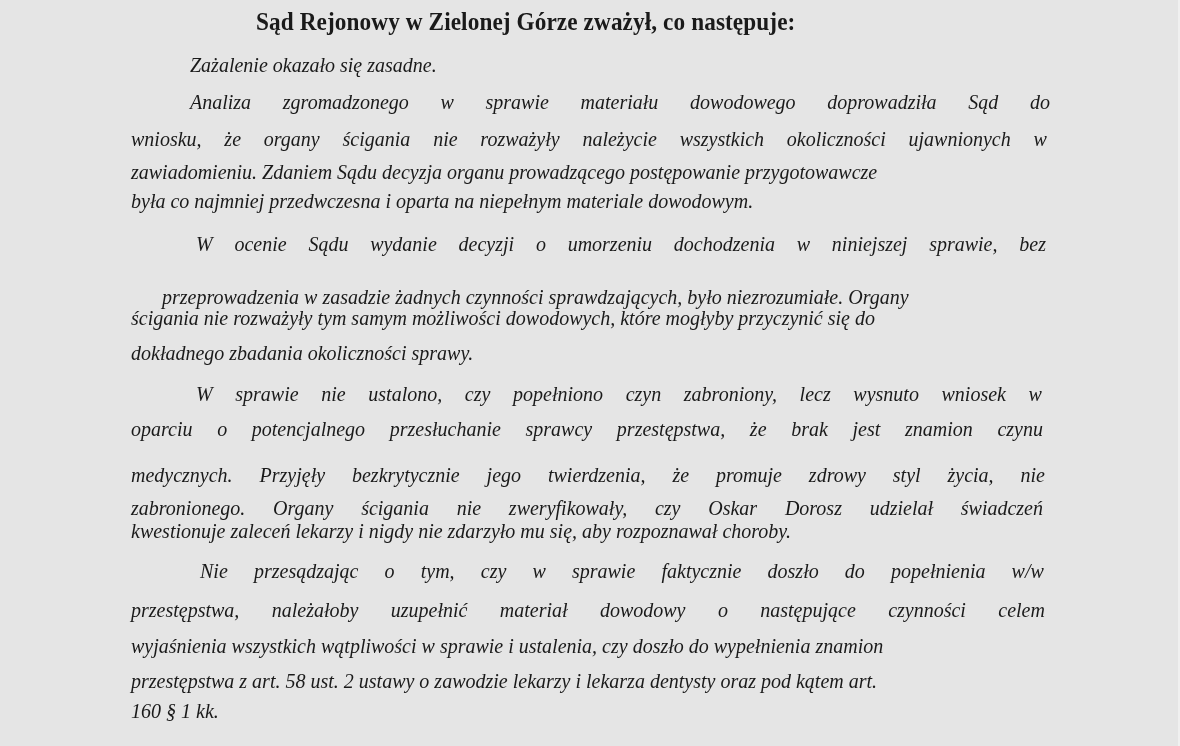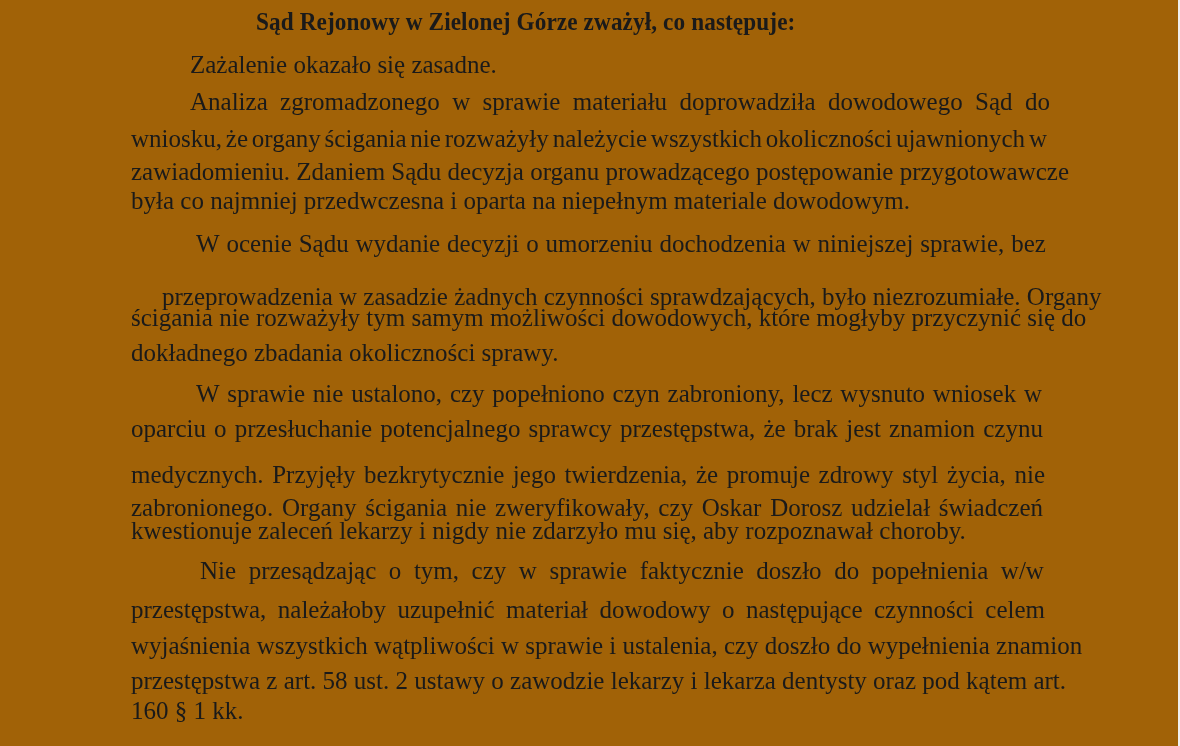--- a/index.html
+++ b/index.html
@@ -13,40 +13,41 @@
     overflow: hidden;
     position: relative;
     font-family: "Liberation Serif", "DejaVu Serif", serif;
     color: #1a1a1a;
   }
   .page {
     position: absolute;
     left: 0; top: 0;
     width: 1180px;
     height: 746px;
-    background: #a16207;
+    background: #e5e5e5;
     overflow: hidden;
   }
   .heading {
     position: absolute;
     left: 0;
     width: 1050px;
     top: 8px;
     text-align: center;
     font-weight: bold;
     font-size: 25px;
     letter-spacing: 0.1px;
     transform: scaleX(0.93);
     transform-origin: 535px 0;
   }
   .line {
     position: absolute;
-    font-size: 25px;
+    font-size: 20px;
     white-space: nowrap;
     line-height: 30px;
+    font-style: italic;
   }
   .justify {
     display: flex;
     justify-content: space-between;
     width: 920px;
   }
   .justify span { display: inline-block; }
   .right-edge {
     position: absolute;
     right: 0;
@@ -62,22 +63,22 @@
 <div class="page">
   <div class="heading">Sąd Rejonowy w Zielonej Górze zważył, co następuje:</div>
   <div id="lines">
       <div class="line" style="left: 190px; top: 50px;">Zażalenie okazało się zasadne.</div>
       <div class="line justify" style="left: 190px; top: 80px; width: 860px; margin-top: 7px;">
         <span>Analiza</span>
         <span>zgromadzonego</span>
         <span>w</span>
         <span>sprawie</span>
         <span>materiału</span>
+        <span>dowodowego</span>
         <span>doprowadziła</span>
-        <span>dowodowego</span>
         <span>Sąd</span>
         <span>do</span>
       </div>
       <div class="line justify" style="left: 131px; top: 124px; width: 916px;">
         <span>wniosku,</span>
         <span>że</span>
         <span>organy</span>
         <span>ścigania</span>
         <span>nie</span>
         <span>rozważyły</span>
@@ -116,22 +117,22 @@
         <span>czyn</span>
         <span>zabroniony,</span>
         <span>lecz</span>
         <span>wysnuto</span>
         <span>wniosek</span>
         <span>w</span>
       </div>
       <div class="line justify" style="left: 131px; top: 414px; width: 912px;">
         <span>oparciu</span>
         <span>o</span>
+        <span>potencjalnego</span>
         <span>przesłuchanie</span>
-        <span>potencjalnego</span>
         <span>sprawcy</span>
         <span>przestępstwa,</span>
         <span>że</span>
         <span>brak</span>
         <span>jest</span>
         <span>znamion</span>
         <span>czynu</span>
       </div>
       <div class="line justify" style="left: 131px; top: 449px; width: 912px; margin-top: 44px;">
         <span>zabronionego.</span>

